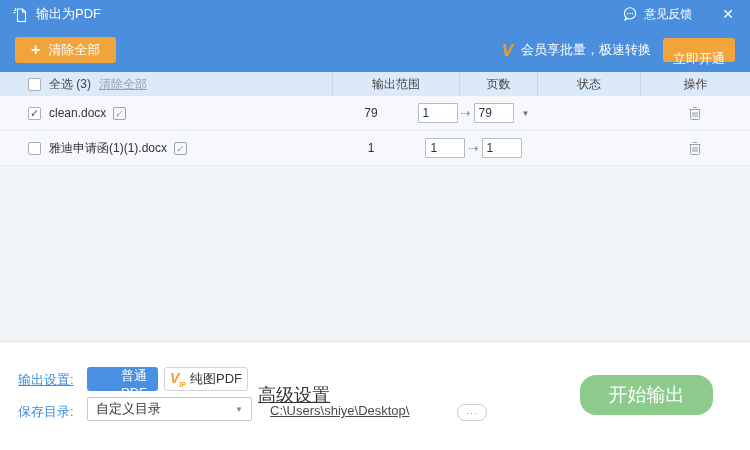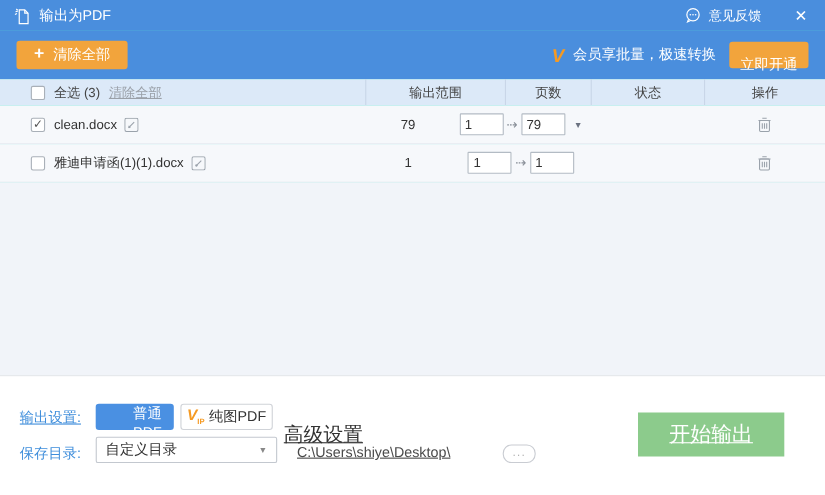--- a/index.html
+++ b/index.html
@@ -55,21 +55,21 @@
   .blue-label { position:absolute; left:18px; color:#3f8edb; font-size:13px; }
   .btn-normal { position:absolute; left:87px; top:25px; width:71px; height:24px; background:#4a90e2; color:#fff; border:none; border-radius:3px; font-size:13px; cursor:pointer; font-family:Liberation Sans, sans-serif;padding-left:23px; }
   .btn-image { position:absolute; left:164px; top:25px; width:84px; height:24px; background:#fff; color:#333; border:1px solid #d0d3d8; border-radius:3px; font-size:13px; cursor:pointer; display:flex; align-items:center; justify-content:center; font-family:inherit; }
   .vip-badge { color:#f59a23; font-style:italic; font-weight:bold; font-size:14px; margin-right:4px; line-height:1; }
   .vip-badge sub { font-size:7px; font-style:normal; }
   .adv-link { position:absolute; left:258px; top:29px; color:#333; text-decoration:underline; font-size:18px; cursor:pointer;margin-top:12px; }
   .dir-select { position:absolute; left:87px; top:55px; width:165px; height:24px; background:#fff; border:1px solid #c3c8cf; border-radius:2px; display:flex; align-items:center; padding:0 8px; cursor:pointer; color:#333; font-size:13px; }
   .dir-select .sel-caret { margin-left:auto; font-size:8px; color:#888; }
   .path-link { position:absolute; left:270px; top:61px; color:#4a4a4a; text-decoration:underline; font-size:13px; cursor:pointer; }
   .browse-btn { position:absolute; left:457px; top:62px; width:30px; height:17px; background:#fff; border:1px solid #c9ccd2; border-radius:8px; color:#888; font-size:9px; letter-spacing:1px; line-height:14px; text-align:center; cursor:pointer; font-family:inherit; }
-  .start-btn { position:absolute; left:580px; top:33px; width:133px; height:40px; background:#8ccb8c; color:#fff; border:none; border-radius:0; font-size:19px; cursor:pointer; font-family:inherit;text-decoration:underline; }
+  .start-btn { position:absolute; left:580px; top:33px; width:133px; height:40px; background:#8ccb8c; color:#fff; border:none; border-radius:16px; font-size:19px; cursor:pointer; font-family:inherit; }
 </style>
 </head>
 <body>
 
 <div class="window">
 
   <div class="titlebar">
     <span style="display:inline-flex;">
       <svg width="17" height="17" viewBox="0 0 17 17" fill="none" stroke="#ffffff" stroke-width="1.1">
         <path d="M5.5 3h5l3 3v9.5h-8z"></path>

